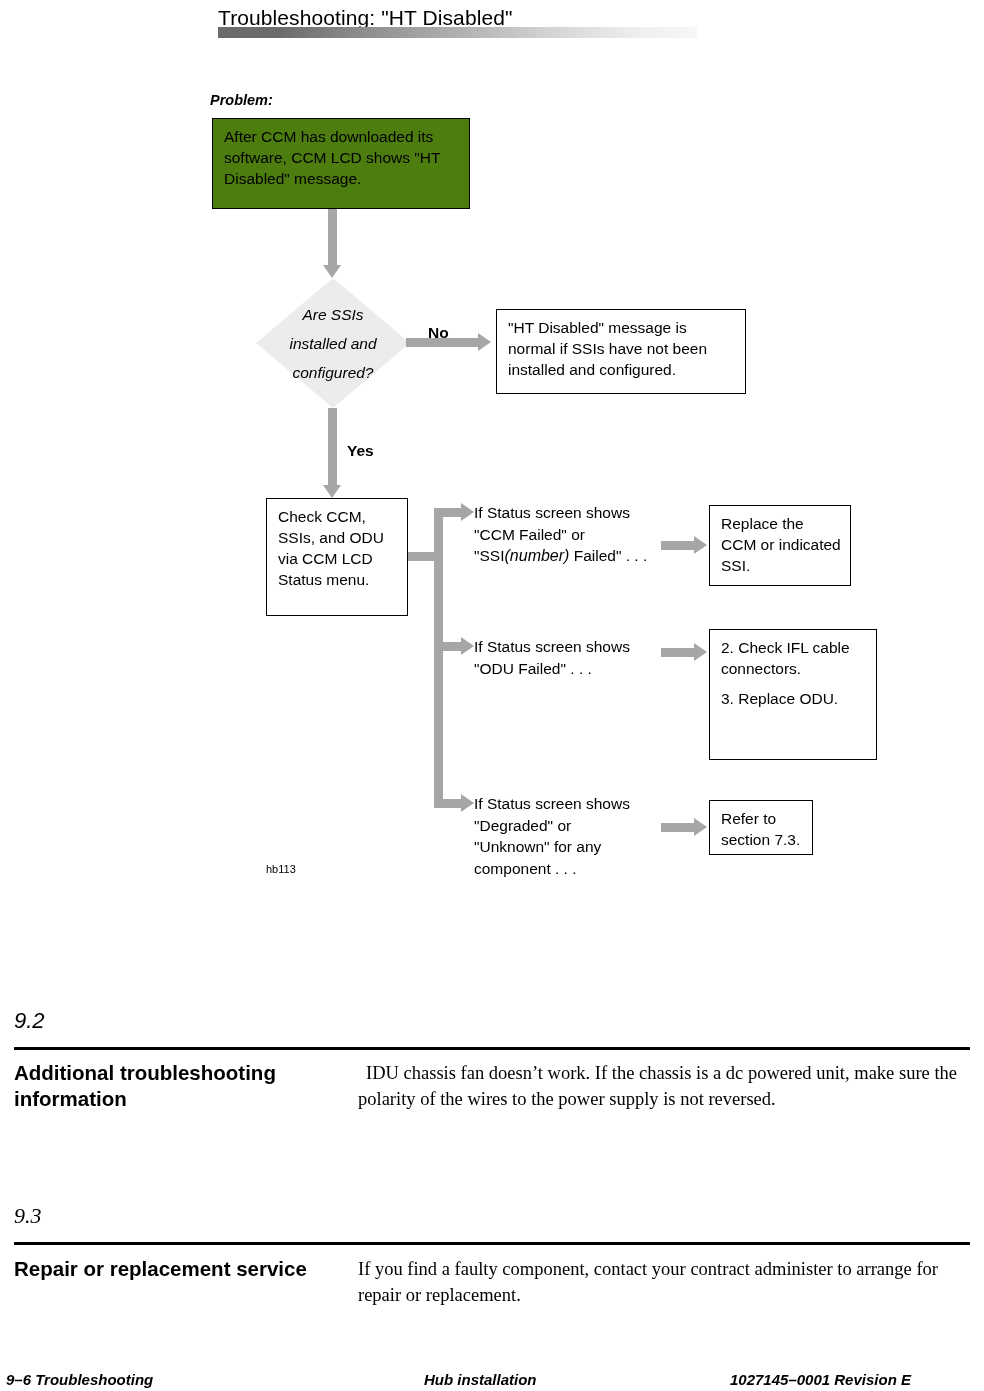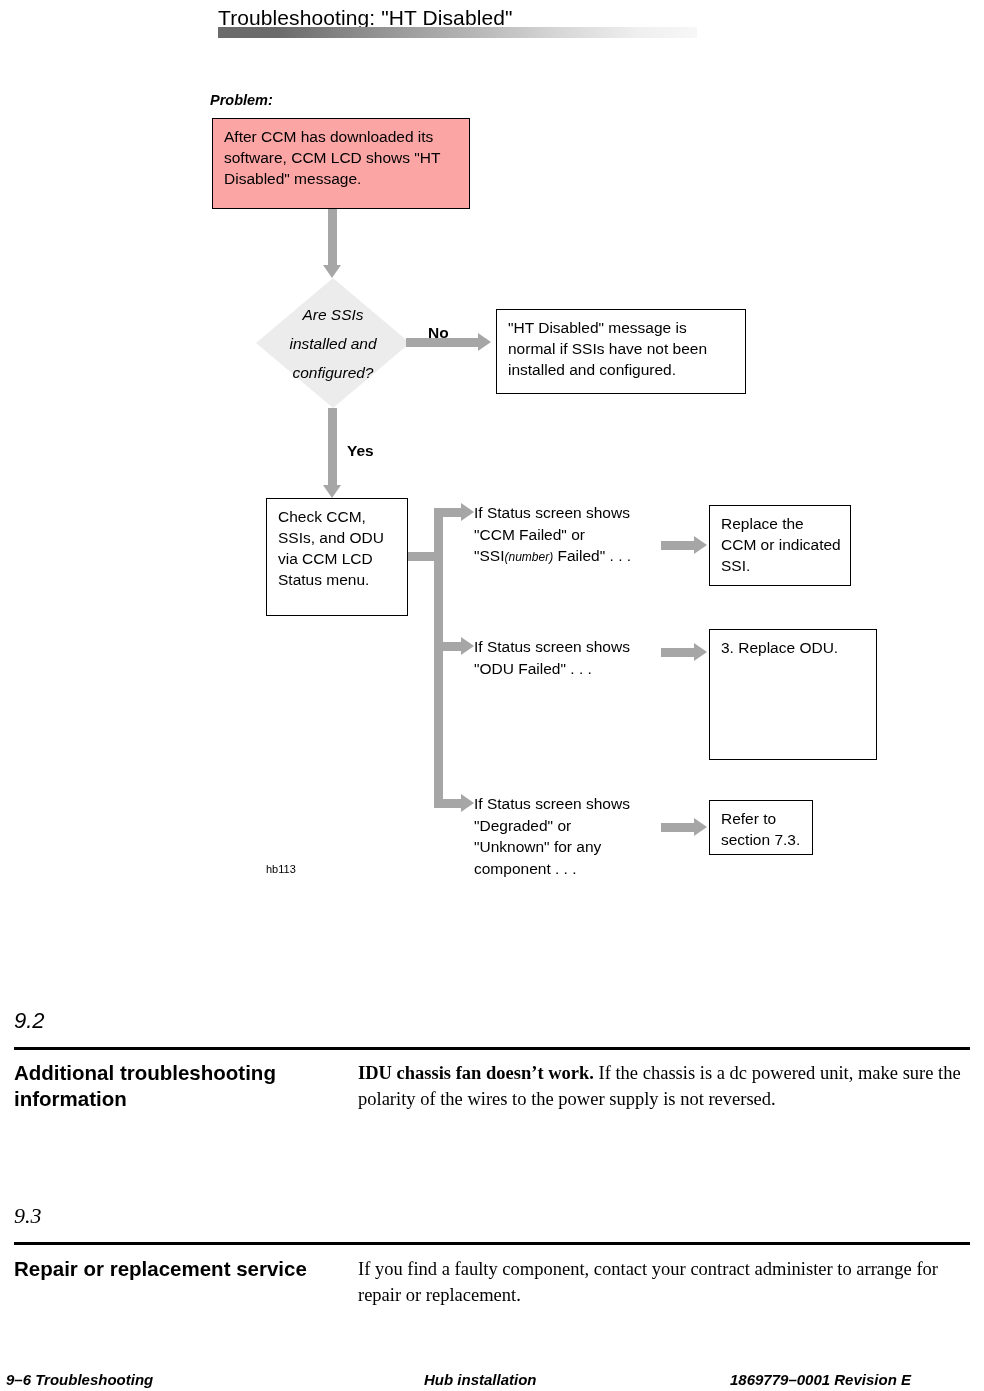--- a/index.html
+++ b/index.html
@@ -34,21 +34,21 @@
   }
 
   
   .fc-box {
     border: 1.6px solid #000;
     background: #ffffff;
     box-sizing: border-box;
     font-size: 15.5px;
     line-height: 21px;
   }
-  .fc-box.shaded { background: #fca5a5; }
+  .fc-box.shaded { background: #4d7c0f; }
   .fc-box .pad { padding: 7px 9px 6px 11px; }
 
   .fc-text {
     font-size: 15.5px;
     line-height: 21.5px;
   }
 
   .diamond {
     width: 154px; height: 130px;
   }
@@ -91,42 +91,42 @@
     border-bottom: 9.5px solid transparent;
     border-left: 13px solid #a6a6a6;
   }
 
   .small-note { font-size: 11px; text-align: right; }
   .problem-label { font-weight: bold; font-style: italic; font-size: 14.5px; }
 
   .num-item { margin-bottom: 9px; }
   .num-item:last-child { margin-bottom: 0; }
 
-  .tiny-ital { font-size: 12px; font-style: italic; }
+  .tiny-ital { font-size: 16px; font-style: italic; }
 
   
   .sec-num {
     font-style: italic;
     font-size: 22px;
     font-weight: normal;
   }
   .sec-rule {
     height: 2.6px; background: #000;
   }
   .sec-head {
     font-weight: bold;
     font-size: 20.5px;
     line-height: 25.5px;
   }
   .sec-body {
     font-family: "Liberation Serif", serif;
     font-size: 18.5px;
     line-height: 26px;
   }
-  .sec-body b { font-weight: bold; }
+  .sec-body b { font-weight: normal; margin-left: 8px; }
 
   
   .footer-txt {
     font-weight: bold;
     font-style: italic;
     font-size: 15px;
     white-space: nowrap;
   }
 </style>
 </head>
@@ -197,20 +197,21 @@
 <div class="abs fc-text" style="left:474px; top:636px; width:215px;">
   <div>If Status screen shows</div>
   <div>"ODU Failed" . . .</div>
 </div>
 
 <div class="abs arr arr-shaft-h" style="left:661px; top:648px; width:35px;"></div>
 <div class="abs arr-head-right" style="left:694px; top:643px;"></div>
 
 <div class="abs fc-box" style="left:709px; top:629px; width:168px; height:131px;">
   <div class="pad">
+    <div class="num-item">2. Check IFL cable connectors.</div>
     <div class="num-item">3. Replace ODU.</div>
   </div>
 </div>
 
 <div class="abs fc-text" style="left:474px; top:793px; width:215px;">
   <div>If Status screen shows</div>
   <div>"Degraded" or</div>
   <div>"Unknown" for any</div>
   <div>component . . .</div>
 </div>
@@ -229,13 +230,13 @@
 <div class="abs sec-head" style="left:14px; top:1060px; width:300px;">Additional troubleshooting information</div>
 <div class="abs sec-body" style="left:358px; top:1060px; width:614px;"><b>IDU chassis fan doesn’t work.</b><span> If the chassis is a dc powered unit, make sure the polarity of the wires to the power supply is not reversed.</span></div>
 
 <div class="abs sec-num" style="left:14px; top:1203px;font-family:Liberation Serif, serif;">9.3</div>
 <div class="abs sec-rule" style="left:14px; top:1242px; width:956px;"></div>
 <div class="abs sec-head" style="left:14px; top:1256px; width:320px;">Repair or replacement service</div>
 <div class="abs sec-body" style="left:358px; top:1256px; width:614px;"><span>If you find a faulty component, contact your contract administer to arrange for repair or replacement.</span></div>
 
 <div class="abs footer-txt" style="left:6px; top:1371px;">9–6  Troubleshooting</div>
 <div class="abs footer-txt" style="left:424px; top:1371px;">Hub installation</div>
-<div class="abs footer-txt" style="left:730px; top:1371px;">1869779–0001   Revision E</div>
+<div class="abs footer-txt" style="left:730px; top:1371px;">1027145–0001   Revision E</div>
 
 </body></html>

